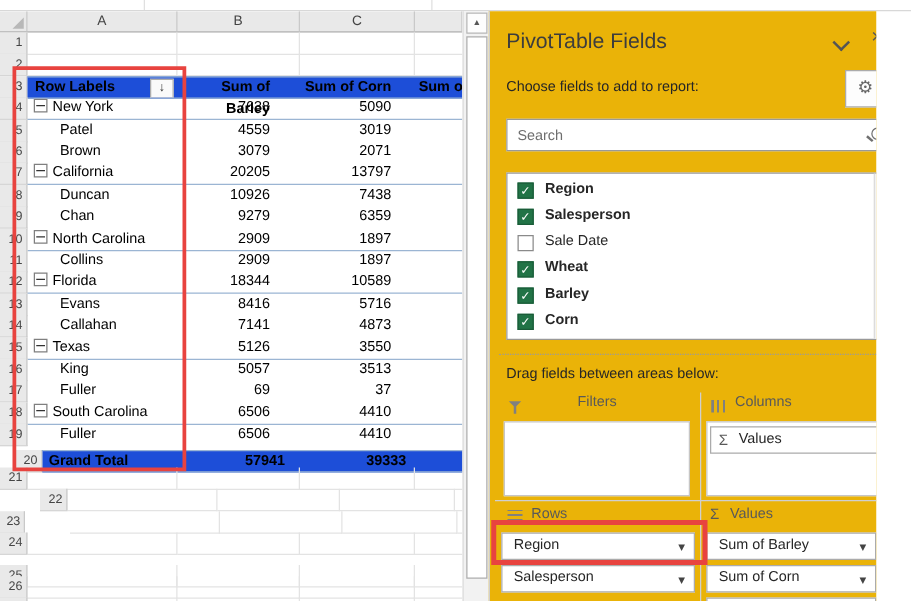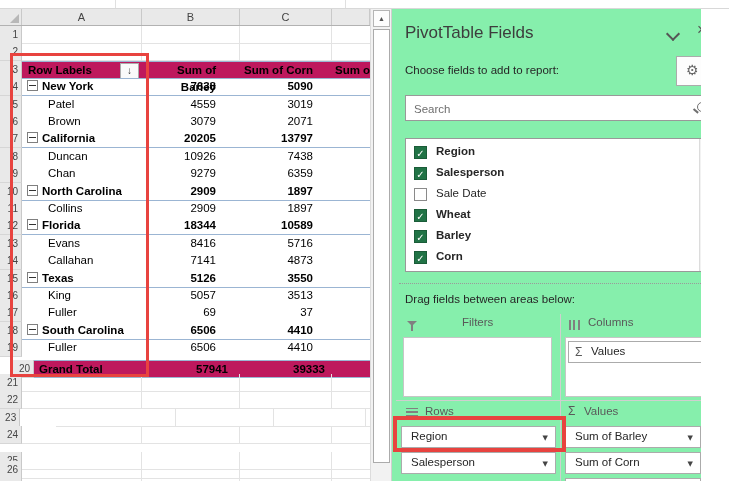--- a/index.html
+++ b/index.html
@@ -13,22 +13,22 @@
   .sheet{left:0;top:9px;width:370px;height:472px;background:#fff;overflow:hidden;}
   .col-headers{position:absolute;left:0;top:0;width:370px;height:17px;display:flex;background:#e9e9e9;border-bottom:1px solid #b2b2b2;box-sizing:border-box;}
   .ch{border-right:1px solid #c9c9c9;box-sizing:border-box;text-align:center;font-size:11px;color:#444;line-height:16px;position:relative;}
   .ch.corner{width:22px;}
   .selall{position:absolute;right:2px;bottom:2px;width:0;height:0;border-left:9px solid transparent;border-bottom:9px solid #b8b8b8;}
   .grid-rows{position:absolute;left:0;top:17px;width:370px;height:455px;}
   .grow{position:absolute;left:0;width:370px;height:18px;display:flex;}
   .rn{width:22px;background:#e9e9e9;border-right:1px solid #c9c9c9;border-bottom:1px solid #d6d6d6;box-sizing:border-box;
       font-size:10px;color:#444;text-align:right;padding-right:3px;line-height:17px;}
   .cells{display:flex;width:348px;box-sizing:border-box;}
-  .cells.header,.cells.grand{background:#be185d;border-top:1px solid #9bb5d3;border-bottom:1px solid #9bb5d3;font-weight:bold;}
-  .cells.region{font-weight:bold;border-bottom:1px solid #9bb5d3;}
+  .cells.header,.cells.grand{background:#1d4ed8;border-top:1px solid #9bb5d3;border-bottom:1px solid #9bb5d3;font-weight:bold;}
+  .cells.region{font-weight:normal;border-bottom:1px solid #9bb5d3;}
   .ca{width:120px;box-sizing:border-box;line-height:17px;white-space:nowrap;overflow:hidden;position:relative;}
   .cb{width:98px;}.cc{width:92px;}.cd{flex:1;padding-left:3px;overflow:hidden;white-space:nowrap;}
   .cb,.cc,.cd{box-sizing:border-box;line-height:17px;}
   .num.cb{text-align:right;padding-right:24px;}
   .num.cc{text-align:right;padding-right:19px;}
   .hlbl{padding-left:6px;}
   .plbl{padding-left:26px;}
   .glbl{padding-left:5px;}
   .collapse{display:inline-block;width:9px;height:9px;border:1px solid #7f7f7f;background:#fff;margin:0 4px 0 5px;position:relative;top:1px;box-sizing:content-box;}
   .collapse::after{content:"";position:absolute;left:1px;right:1px;top:4px;height:1px;background:#333;}
@@ -38,21 +38,21 @@
   .ecell.ea{width:120px;border-right:1px solid #e3e3e3;}
   .ecell.eb{width:98px;border-right:1px solid #e3e3e3;}
   .ecell.ec{width:92px;border-right:1px solid #e3e3e3;}
   .ecell.ed{flex:1;}
   
   .vscroll{left:370px;top:9px;width:21px;height:472px;background:#f2f2f2;border-left:1px solid #dcdcdc;box-sizing:border-box;}
   .vs-btn{position:absolute;left:2px;width:17px;height:17px;background:#fdfdfd;border:1px solid #b5b5b5;box-sizing:border-box;
           text-align:center;font-size:7px;color:#555;line-height:15px;}
   .vs-thumb{position:absolute;left:2px;width:17px;background:#fff;border:1px solid #ababab;box-sizing:border-box;}
   
-  .pane{left:391px;top:9px;width:310px;height:472px;background:#86efac;border-left:1px solid #cfcfcf;box-sizing:border-box;overflow:hidden;}
+  .pane{left:391px;top:9px;width:310px;height:472px;background:#eab308;border-left:1px solid #cfcfcf;box-sizing:border-box;overflow:hidden;}
   .pane-title{left:13px;top:14px;font-size:17px;color:#3d3d3d;}
   .chev{left:276px;top:20px;width:8px;height:8px;border-right:2px solid #555;border-bottom:2px solid #555;transform:rotate(45deg);}
   .closex{left:305px;top:12px;font-size:16px;color:#555;}
   .subtitle{left:13px;top:55px;color:#262626;}
   .gearbtn{left:284px;top:47px;width:46px;height:30px;background:#fdfdfd;border:1px solid #ababab;box-sizing:border-box;}
   .gear{position:absolute;left:9px;top:5px;font-size:14px;color:#666;font-family:"DejaVu Sans",sans-serif;}
   .caret{font-size:7px;color:#444;font-family:"DejaVu Sans",sans-serif;}
   .gearbtn .caret{position:absolute;right:6px;top:11px;}
   .searchbox{left:13px;top:86px;width:312px;height:26px;background:#fff;border:1px solid #999;box-sizing:border-box;}
   .searchbox input{position:absolute;left:6px;top:2px;width:270px;height:20px;border:none;outline:none;font-size:11.5px;
@@ -292,21 +292,21 @@
       </div>
       <div class="grow" style="top: 348px;">
         <div class="rn">21</div>
         <div class="cells empty">
           <div class="ecell ea"></div>
           <div class="ecell eb"></div>
           <div class="ecell ec"></div>
           <div class="ecell ed"></div>
         </div>
       </div>
-      <div class="grow" style="top: 365.4px;">
+      <div class="grow" style="top: 365.4px; margin-left: 32px;">
         <div class="rn">22</div>
         <div class="cells empty">
           <div class="ecell ea"></div>
           <div class="ecell eb"></div>
           <div class="ecell ec"></div>
           <div class="ecell ed"></div>
         </div>
       </div>
       <div class="grow" style="top: 382.8px; gap: 36px;">
         <div class="rn">23</div>

